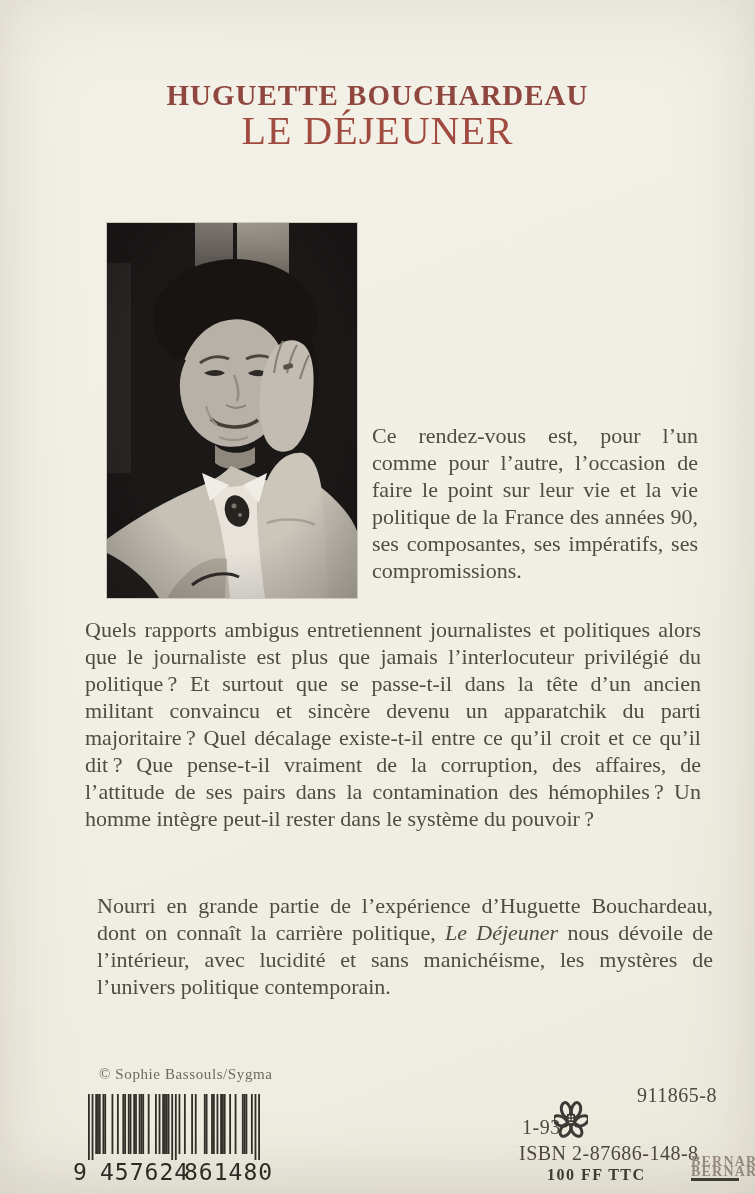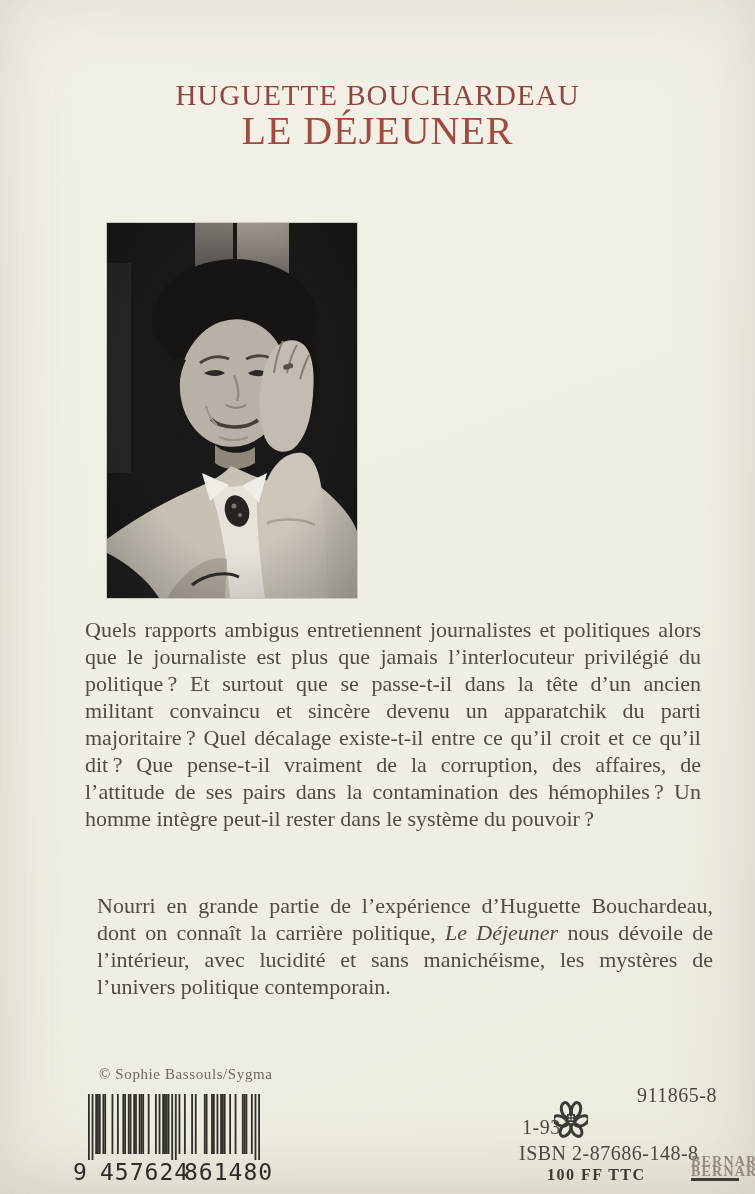--- a/index.html
+++ b/index.html
@@ -8,21 +8,21 @@
     width:755px;height:1194px;
     margin:0 auto;
     background:linear-gradient(160deg,#f3f0e7 0%,#f1eee4 55%,#edeade 100%);
     box-shadow:inset 0 0 90px rgba(120,110,90,.14), inset 0 -18px 40px rgba(110,100,85,.08);
     overflow:hidden;
     font-family:"Liberation Serif", serif;
   }
   .author-line{
     position:absolute;left:0;top:79px;width:755px;
     text-align:center;font-size:29px;letter-spacing:1px;
-    color:#8e463e;font-weight:normal;
+    color:#8e463e;font-weight:bold;
   }
   .title-line{
     position:absolute;left:0;top:107px;width:755px;
     text-align:center;font-size:40px;letter-spacing:1px;
     color:#a04a40;font-weight:normal;
   }
   .photo{
     position:absolute;left:107px;top:223px;width:250px;height:375px;
     box-shadow:0 0 0 1px rgba(90,85,75,.25);
     overflow:hidden;
@@ -129,20 +129,21 @@
       <ellipse cx="130" cy="288" rx="12" ry="16" fill="#262320" transform="rotate(-15 130 288)"></ellipse>
       <circle cx="127" cy="283" r="2.5" fill="#7b756b"></circle>
       <circle cx="133" cy="292" r="2" fill="#7b756b"></circle>
       <path d="M0,375 L0,330 C20,340 40,356 52,375 Z" fill="#23211f"></path>
       <path d="M60,375 C80,342 104,332 120,336 L118,375 Z" fill="#8b857a" opacity="0.45"></path>
       <path d="M85,362 C100,350 120,348 132,354" stroke="#2e2b28" stroke-width="3" fill="none"></path>
       <rect width="250" height="375" fill="url(#vig)"></rect>
     </svg>
   </div>
 
+  <p class="para p-col" id="p2">Ce rendez-vous est, pour l’un comme pour l’autre, l’occasion de faire le point sur leur vie et la vie politique de la France des années 90, ses composantes, ses impératifs, ses compro­missions.</p>
   <p class="para p-full" id="p3">Quels rapports ambigus entretiennent journalistes et politiques alors que le journaliste est plus que jamais l’interlocuteur privilégié du politique ? Et surtout que se passe-t-il dans la tête d’un ancien militant convaincu et sincère devenu un apparatchik du parti majoritaire ? Quel décalage existe-t-il entre ce qu’il croit et ce qu’il dit ? Que pense-t-il vraiment de la corruption, des affaires, de l’attitude de ses pairs dans la contamination des hémophiles ? Un homme intègre peut-il rester dans le système du pouvoir ?</p>
   <p class="para p-full" id="p4"><span>Nourri en grande partie de l’expérience d’Huguette Bouchardeau, dont on connaît la carrière politique, </span><i>Le Déjeuner</i><span> nous dévoile de l’intérieur, avec lucidité et sans manichéisme, les mystères de l’univers politique contemporain.</span></p>
 
   <div class="credit">© Sophie Bassouls/Sygma</div>
 
   <div class="barcode-bars">
     <svg id="barcode-svg" viewBox="0 0 95 66" width="172" height="66" preserveAspectRatio="none">
         <rect x="0" y="0" width="1" height="66"></rect>
         <rect x="2" y="0" width="1" height="66"></rect>
         <rect x="4" y="0" width="1" height="60"></rect>

